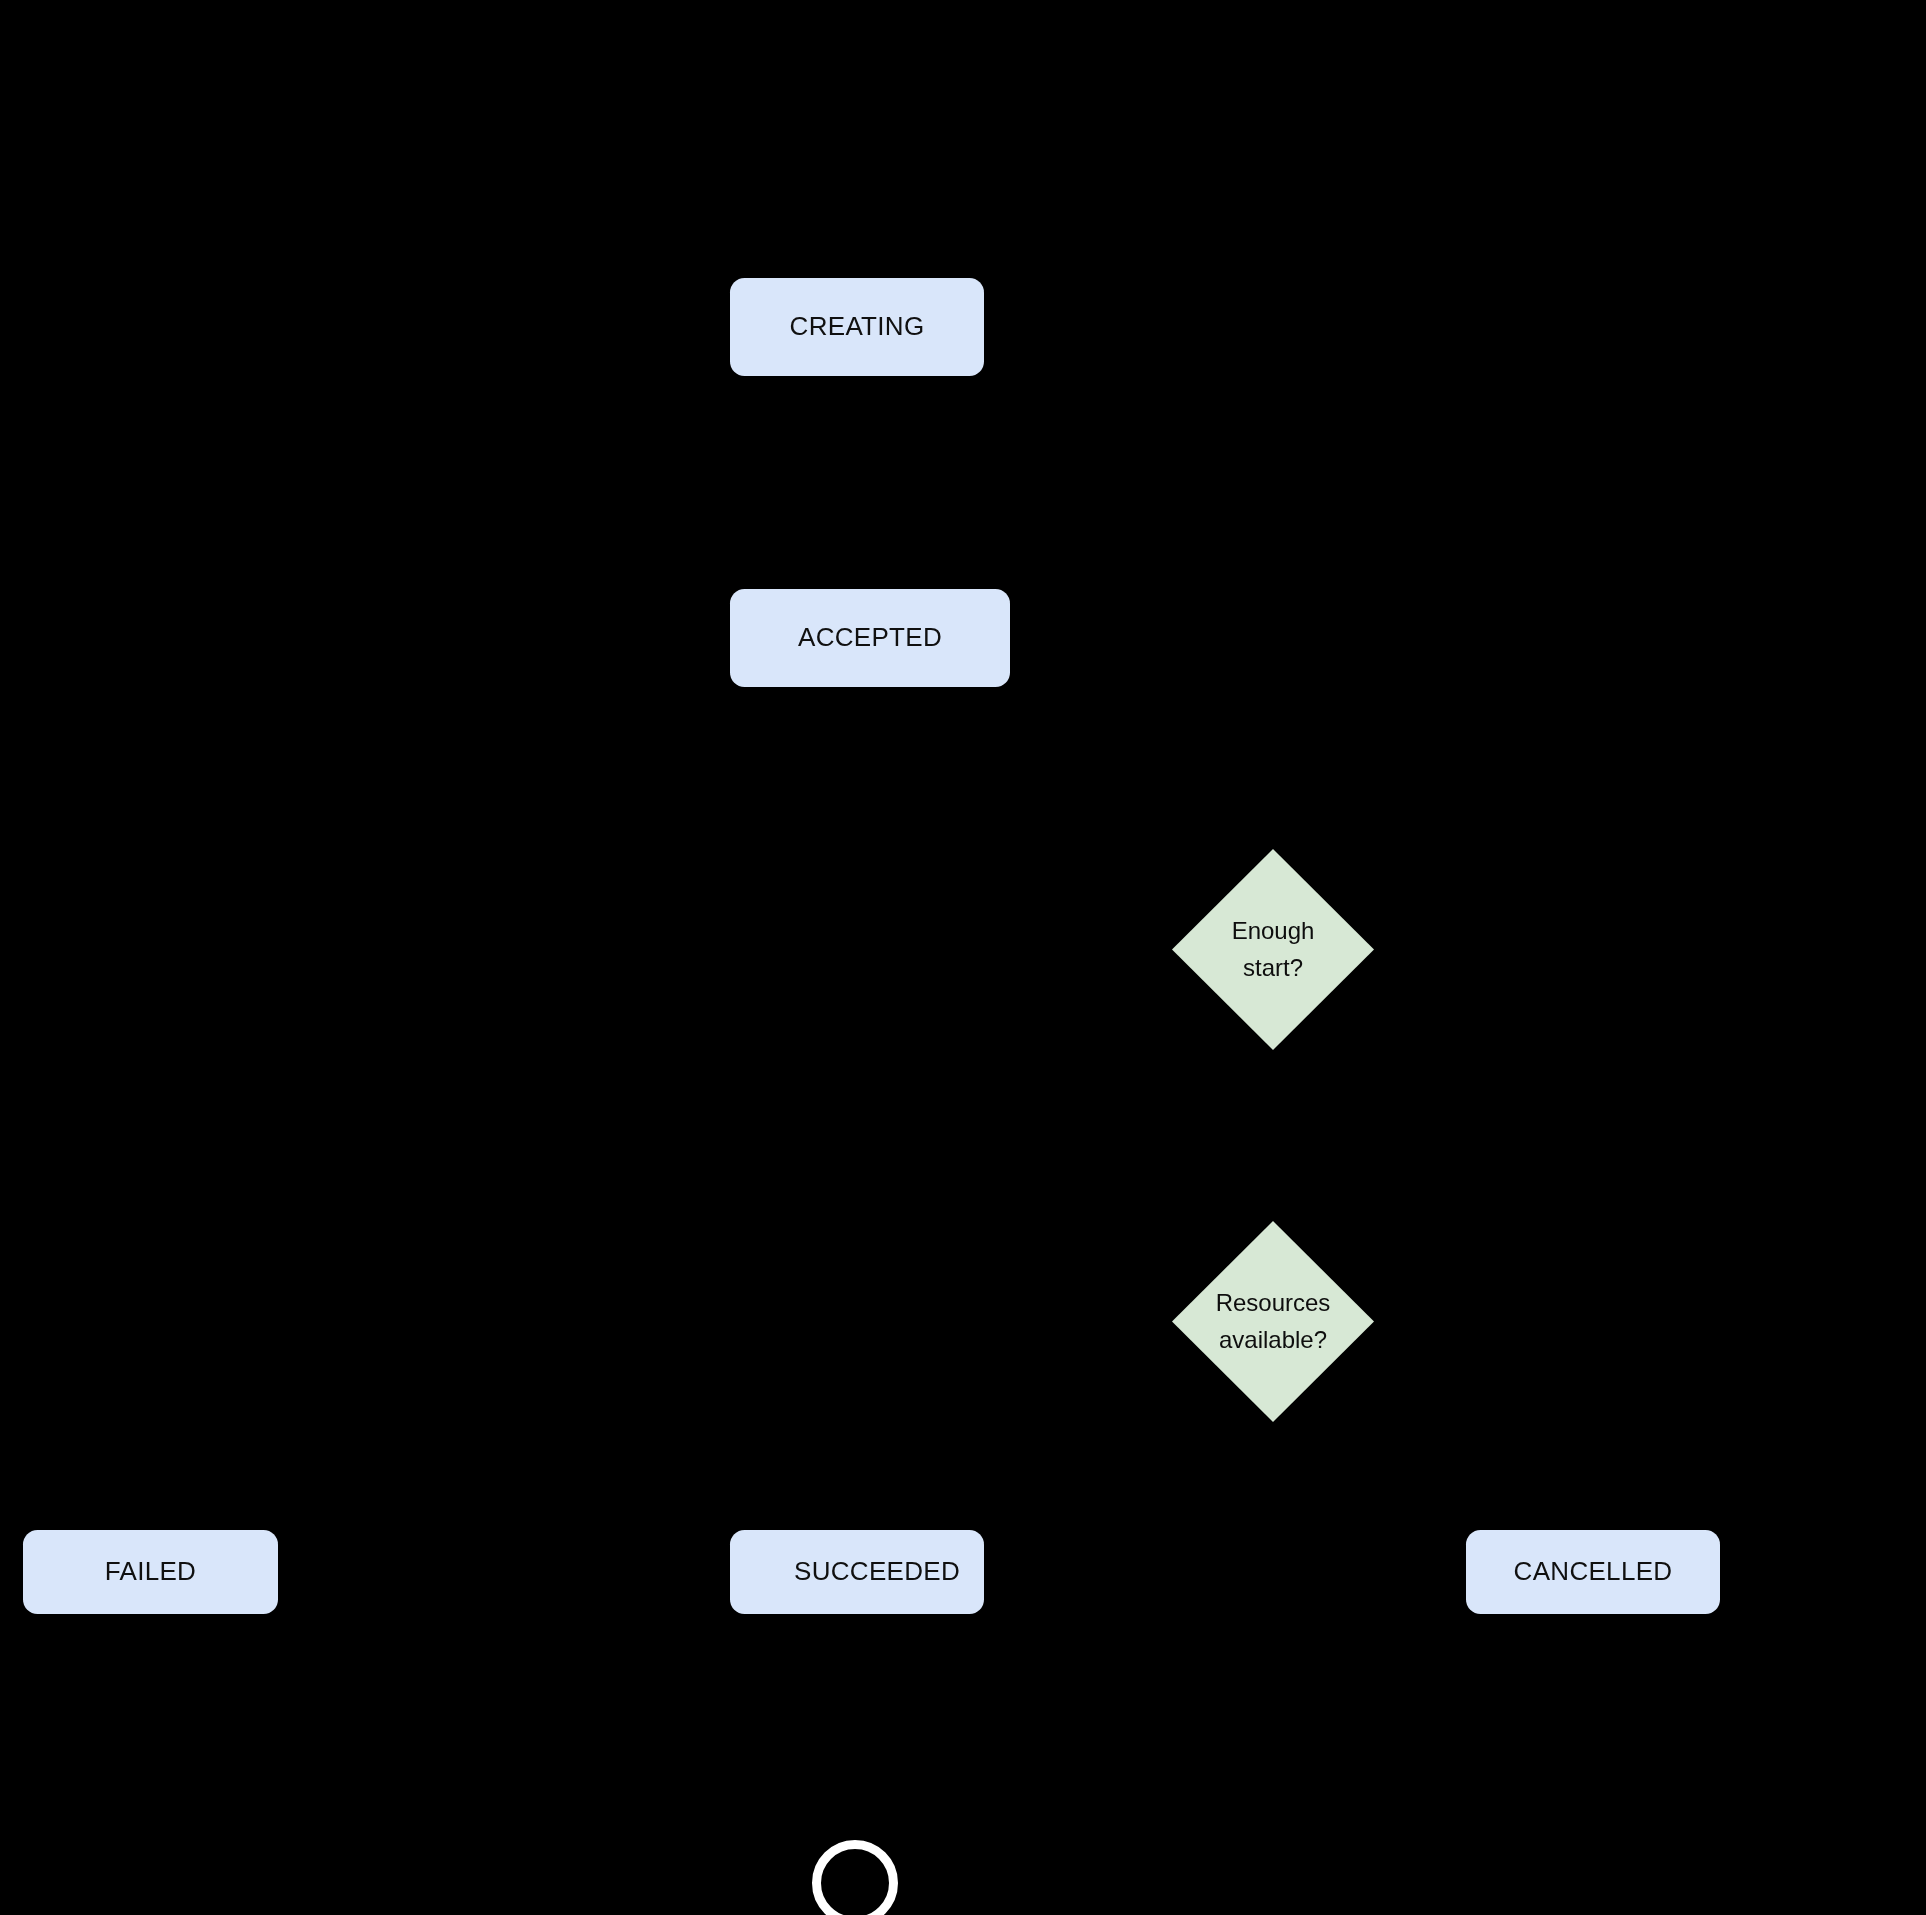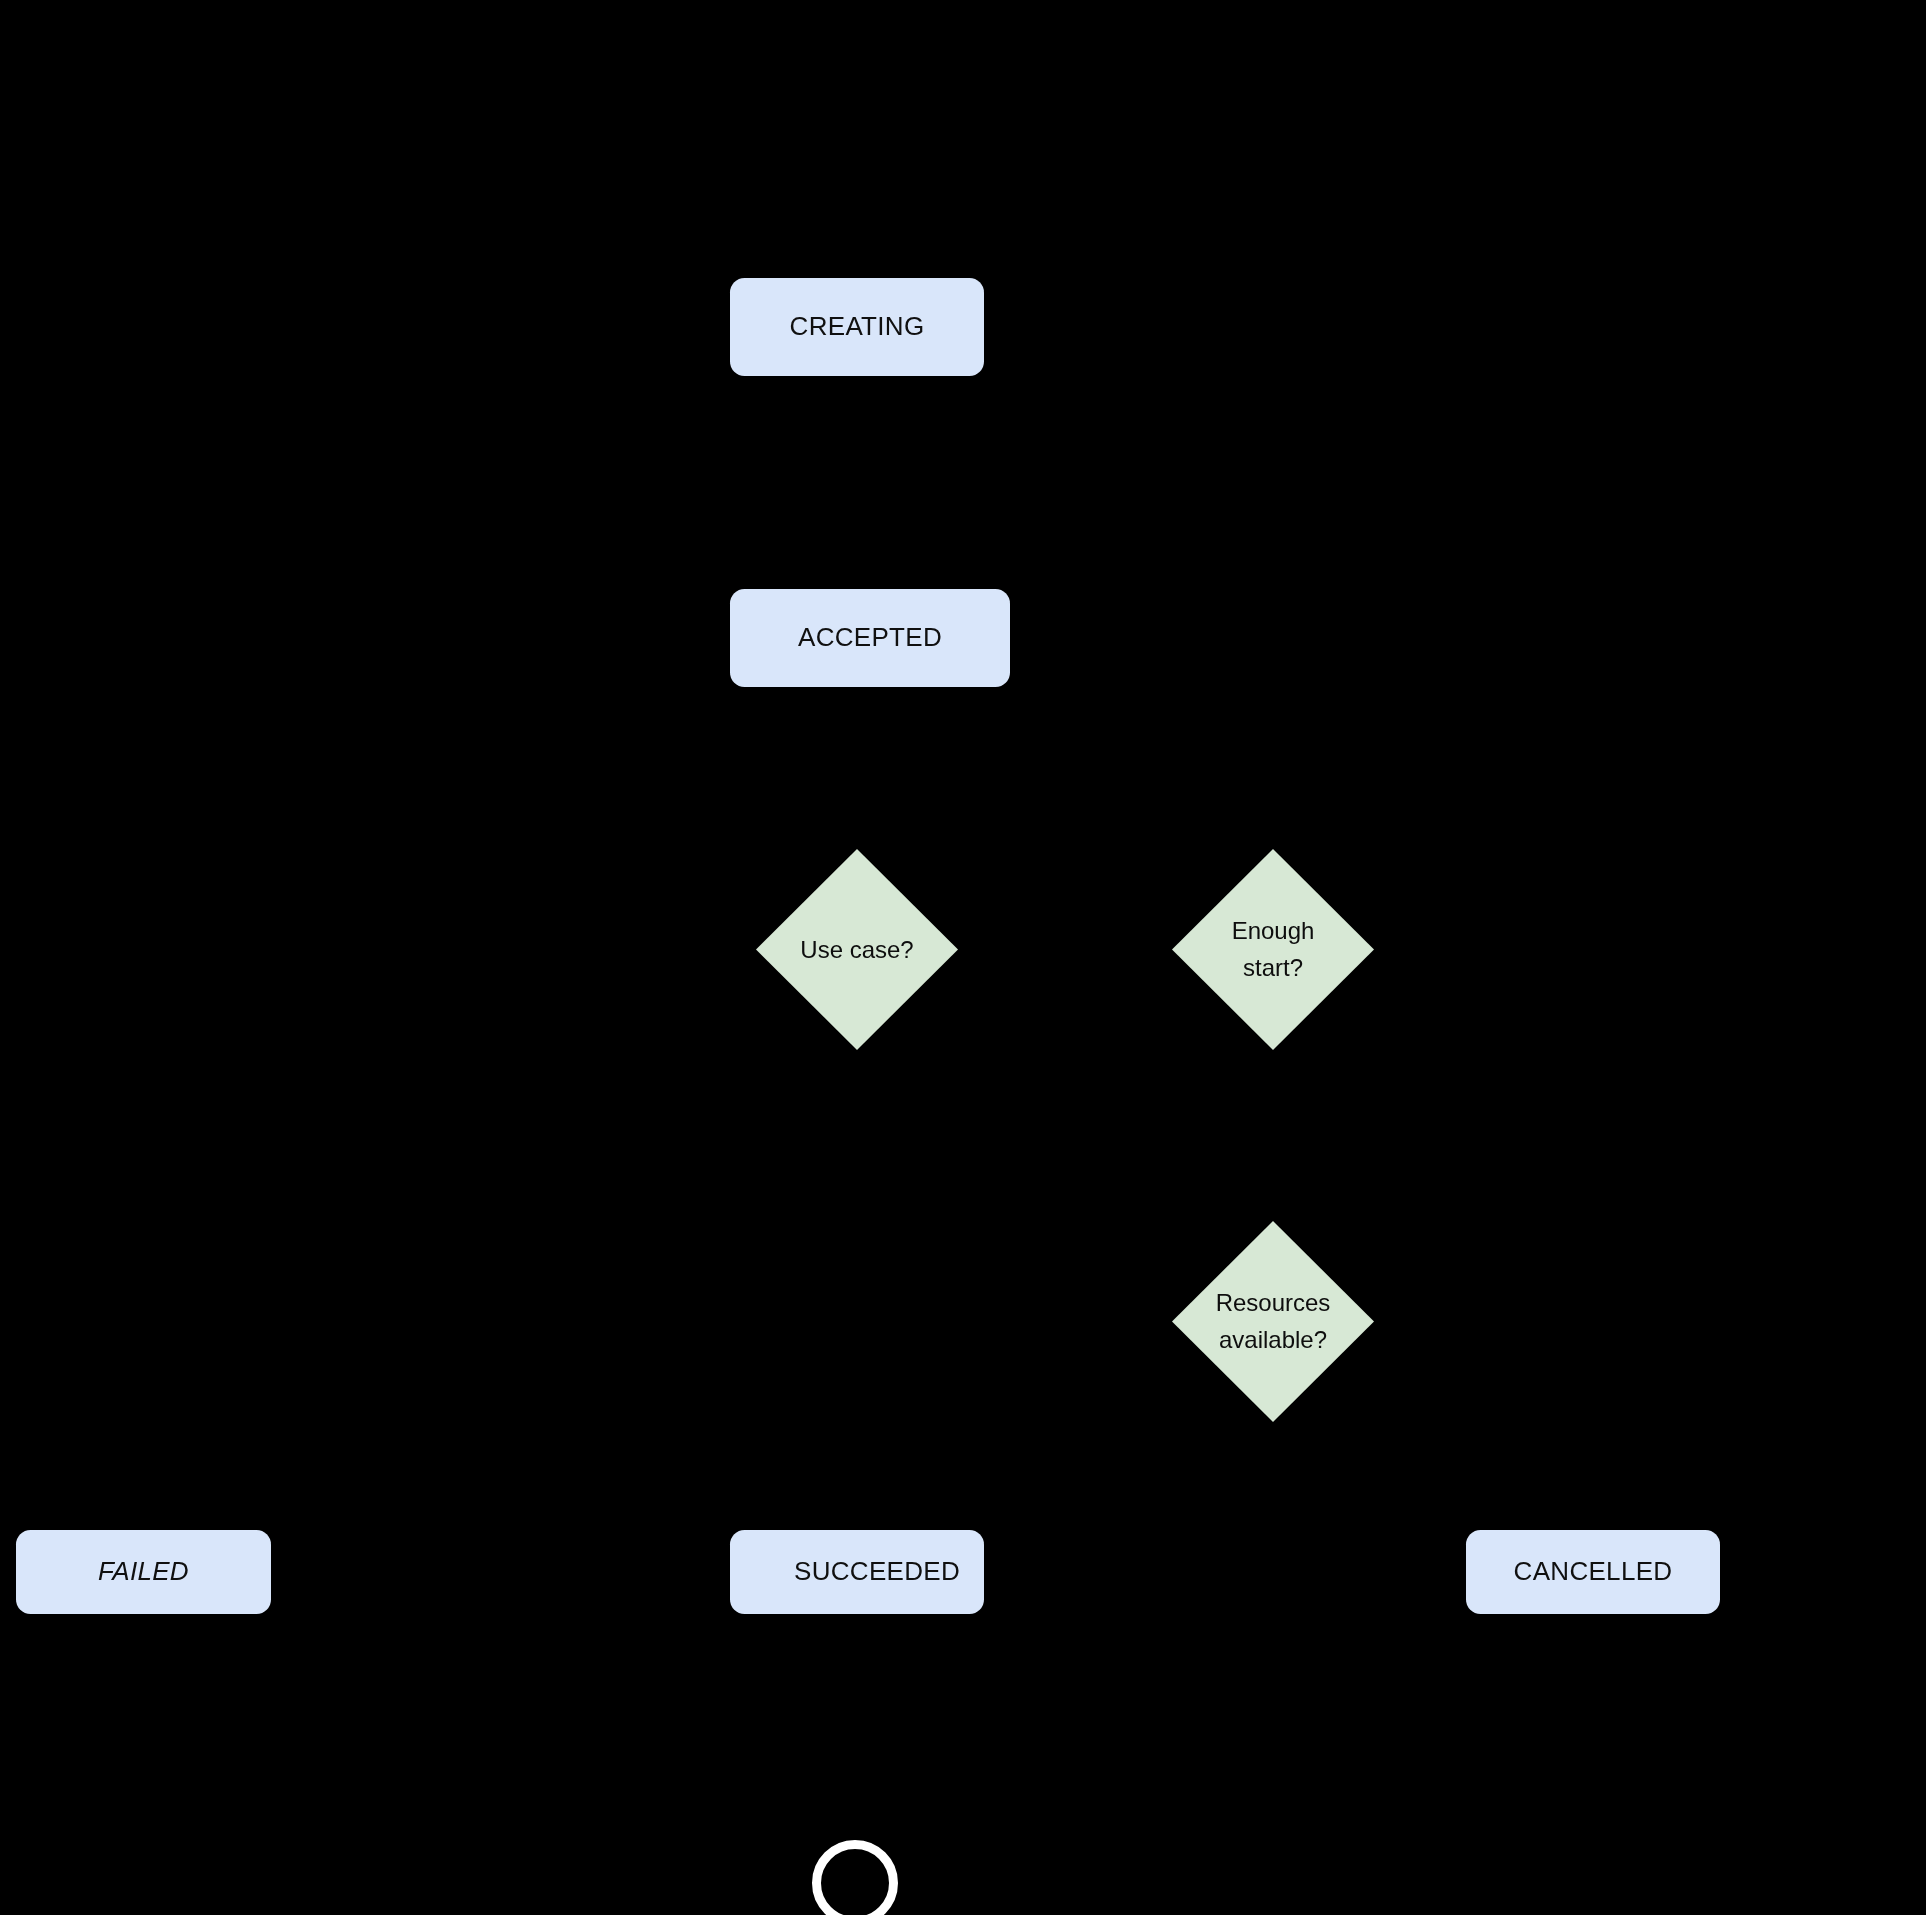--- a/index.html
+++ b/index.html
@@ -112,39 +112,33 @@
   </svg>
 
   <div class="state-box" style="left:730px; top:278px; width:254px; height:98px; background:#d9e6fa;">
     <span class="state-label">CREATING</span>
   </div>
 
   <div class="state-box" style="left:730px; top:589px; width:280px; height:98px; background:#d9e6fa;">
     <span class="state-label">ACCEPTED</span>
   </div>
 
-  <div class="state-box" style="left:16px; top:1530px; width:255px; height:84px; background:#d9e6fa;font-style:italic;">
+  <div class="state-box" style="left:23px; top:1530px; width:255px; height:84px; background:#d9e6fa;">
     <span class="state-label">FAILED</span>
   </div>
 
   <div class="state-box" style="left:730px; top:1530px; width:254px; height:84px; background:#d9e6fa;padding-left:40px;">
     <span class="state-label">SUCCEEDED</span>
   </div>
 
   <div class="state-box" style="left:1466px; top:1530px; width:254px; height:84px; background:#d9e6fa;">
     <span class="state-label">CANCELLED</span>
   </div>
 
 
-  <div class="decision" style="left:756px; top:849px; width:202px; height:201px;">
-    <svg width="202" height="201" viewBox="0 0 392 390">
-      <polygon points="196,0 392,195 196,390 0,195" fill="#d7e8d5"></polygon>
-    </svg>
-    <span class="decision-label">Use case?</span>
-  </div>
 
   <div class="decision" style="left:1172px; top:849px; width:202px; height:201px;">
     <svg width="202" height="201" viewBox="0 0 392 390">
       <polygon points="196,0 392,195 196,390 0,195" fill="#d7e8d5"></polygon>
     </svg>
     <span class="decision-label">Enough
 start?</span>
   </div>
 
   <div class="decision" style="left:1172px; top:1221px; width:202px; height:201px;">

